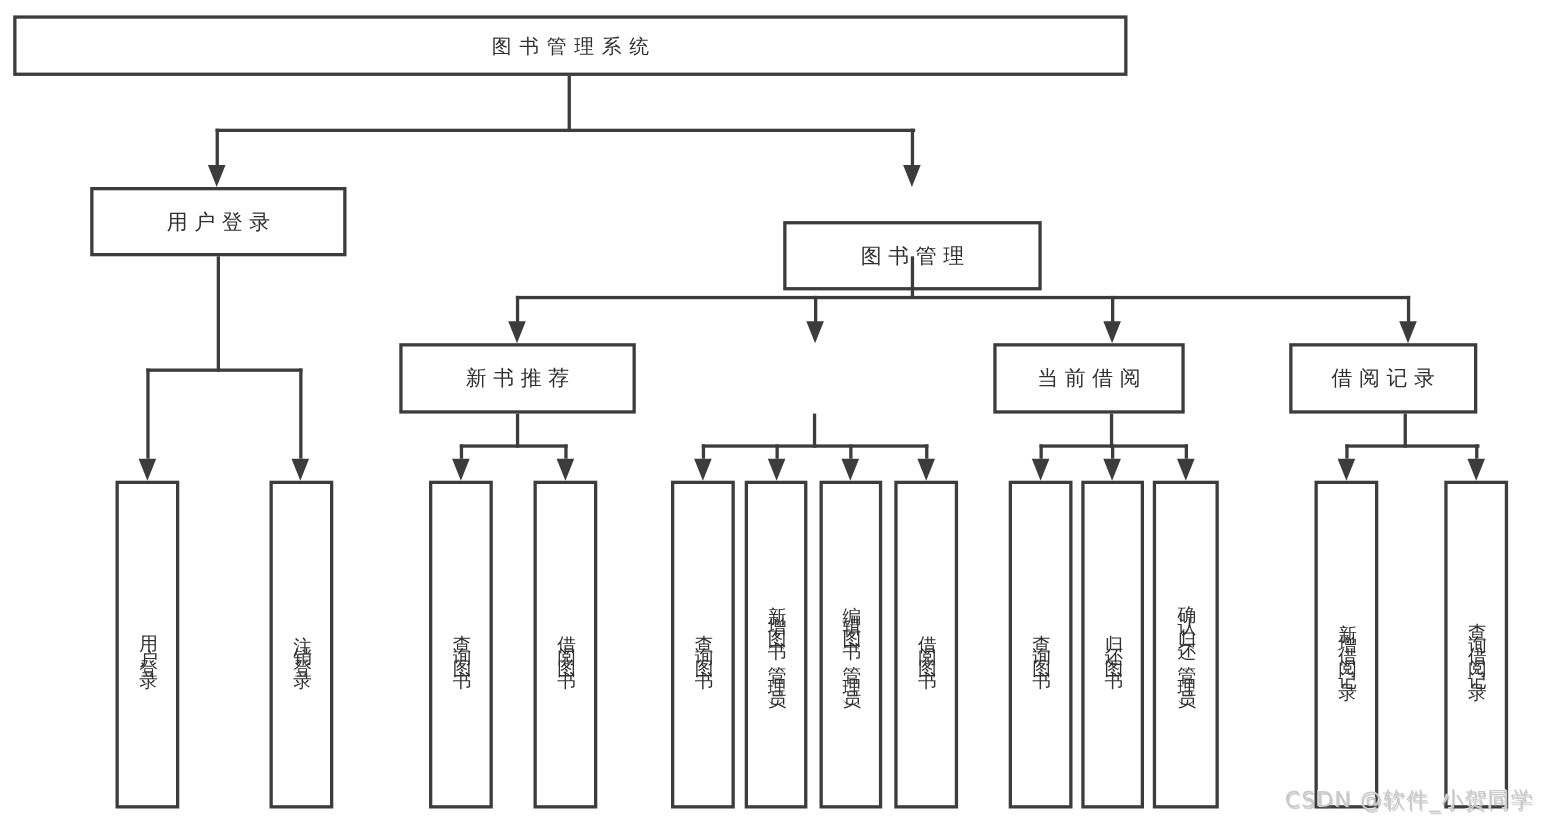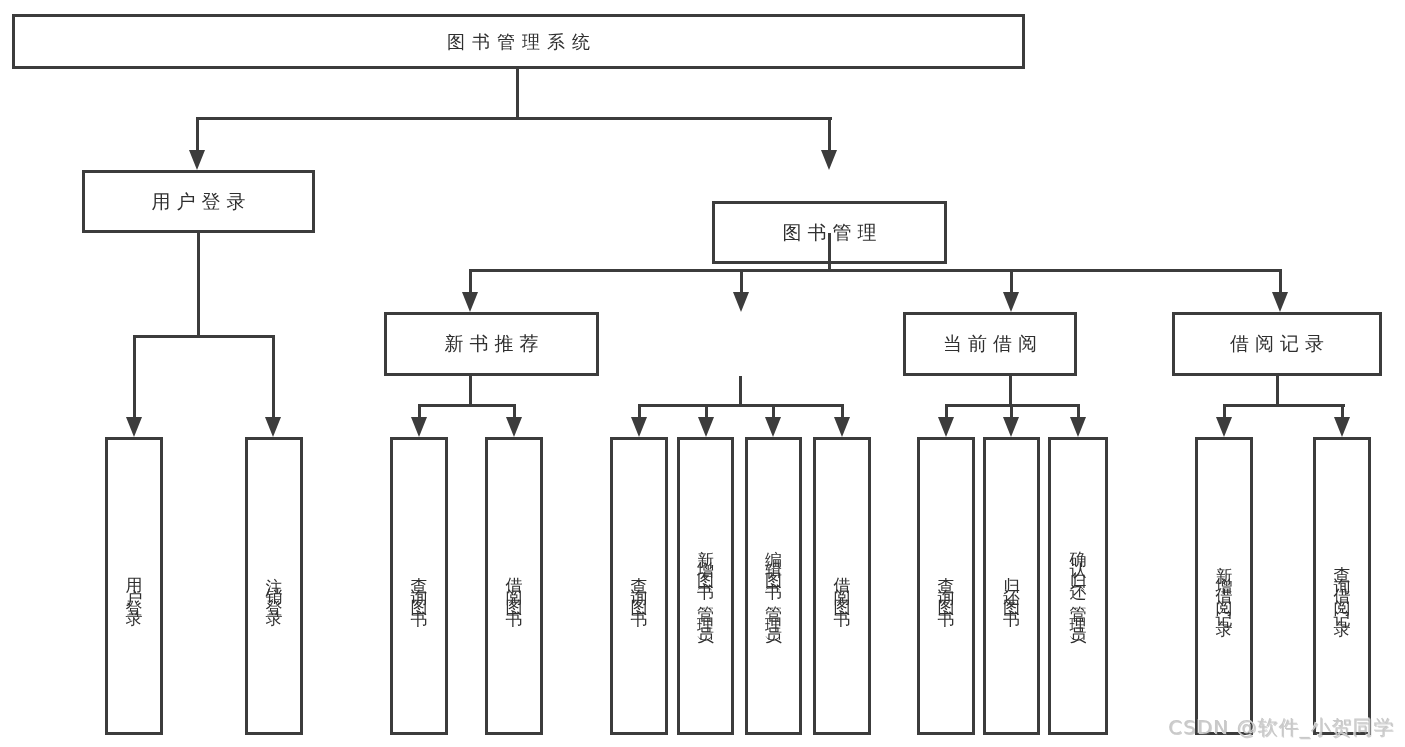--- a/index.html
+++ b/index.html
@@ -64,27 +64,27 @@
   <div class="line" style="left:469px;top:269px;width:813px;height:3px;"></div>
   <div class="line" style="left:469px;top:269px;width:3px;height:25px;"></div>
   <div class="arrow" style="left:462px;top:292px;"></div>
   <div class="line" style="left:740px;top:269px;width:3px;height:25px;"></div>
   <div class="arrow" style="left:733px;top:292px;"></div>
   <div class="line" style="left:1010px;top:269px;width:3px;height:25px;"></div>
   <div class="arrow" style="left:1003px;top:292px;"></div>
   <div class="line" style="left:1279px;top:269px;width:3px;height:25px;"></div>
   <div class="arrow" style="left:1272px;top:292px;"></div>
 
-  <div class="box hbox" style="left:384px;top:312px;width:215px;height:64px;">
+  <div class="box hbox" style="left:363px;top:312px;width:215px;height:64px;">
     <span>新书推荐</span>
   </div>
   <div class="box hbox" style="left:903px;top:312px;width:174px;height:64px;">
     <span>当前借阅</span>
   </div>
-  <div class="box hbox" style="left:1172px;top:312px;width:210px;height:64px;">
+  <div class="box hbox" style="left:1172px;top:312px;width:171px;height:64px;">
     <span>借阅记录</span>
   </div>
 
   <div class="line" style="left:469px;top:376px;width:3px;height:31px;"></div>
   <div class="line" style="left:418px;top:404px;width:98px;height:3px;"></div>
   <div class="line" style="left:418px;top:404px;width:3px;height:13px;"></div>
   <div class="arrow" style="left:411px;top:417px;"></div>
   <div class="line" style="left:513px;top:404px;width:3px;height:13px;"></div>
   <div class="arrow" style="left:506px;top:417px;"></div>
 

